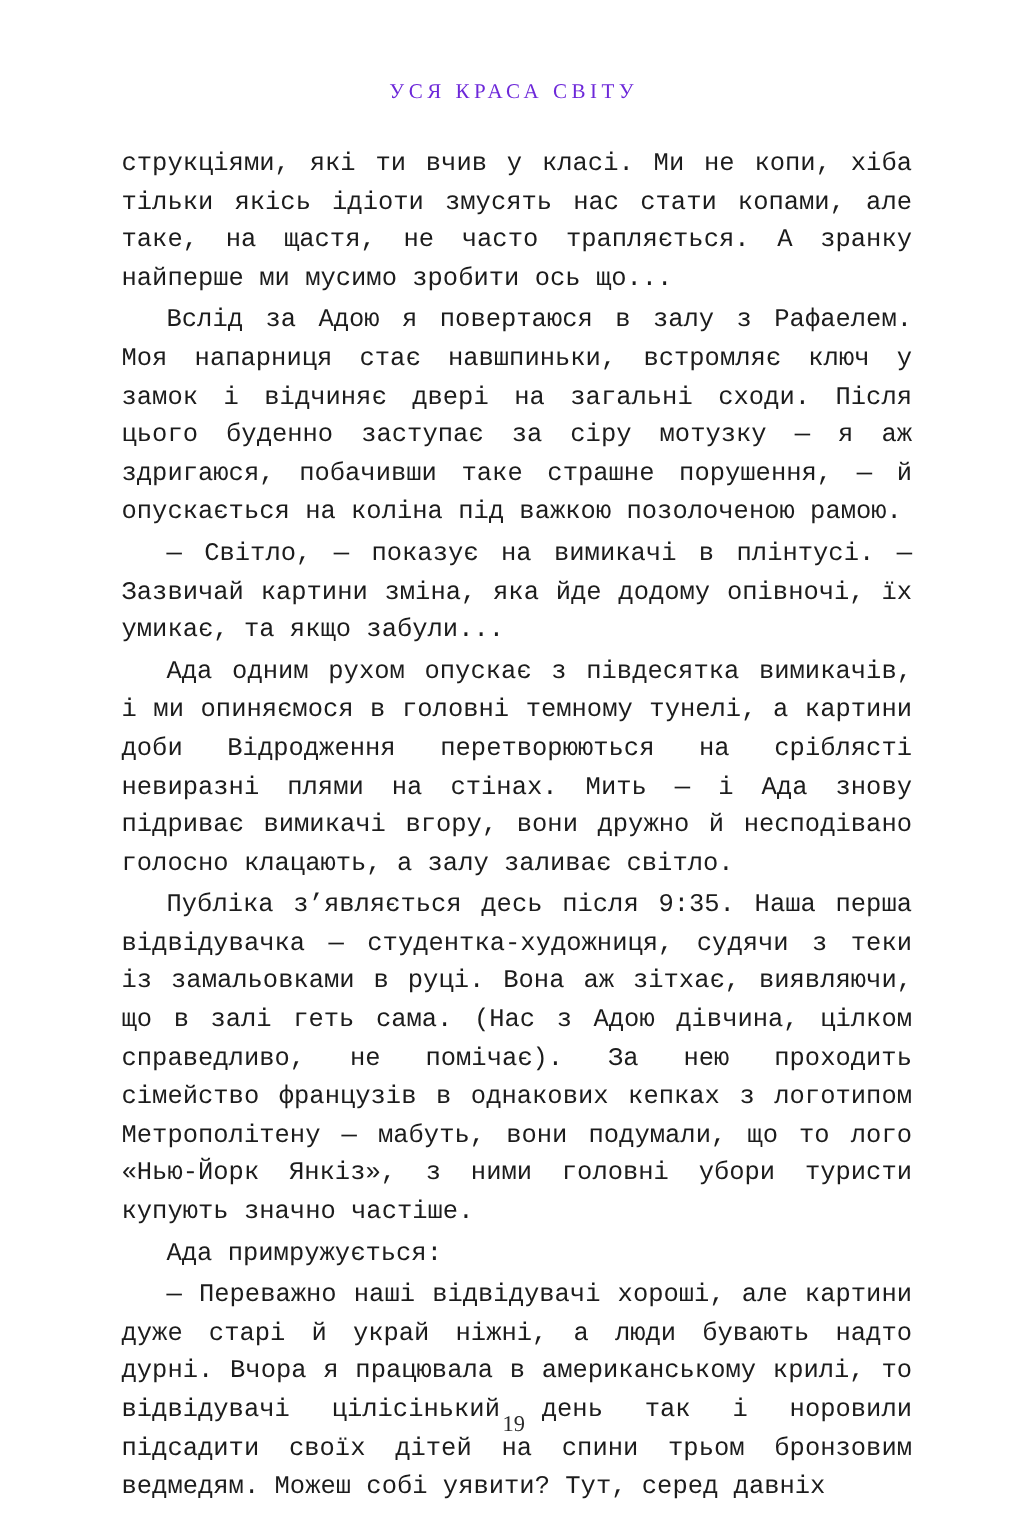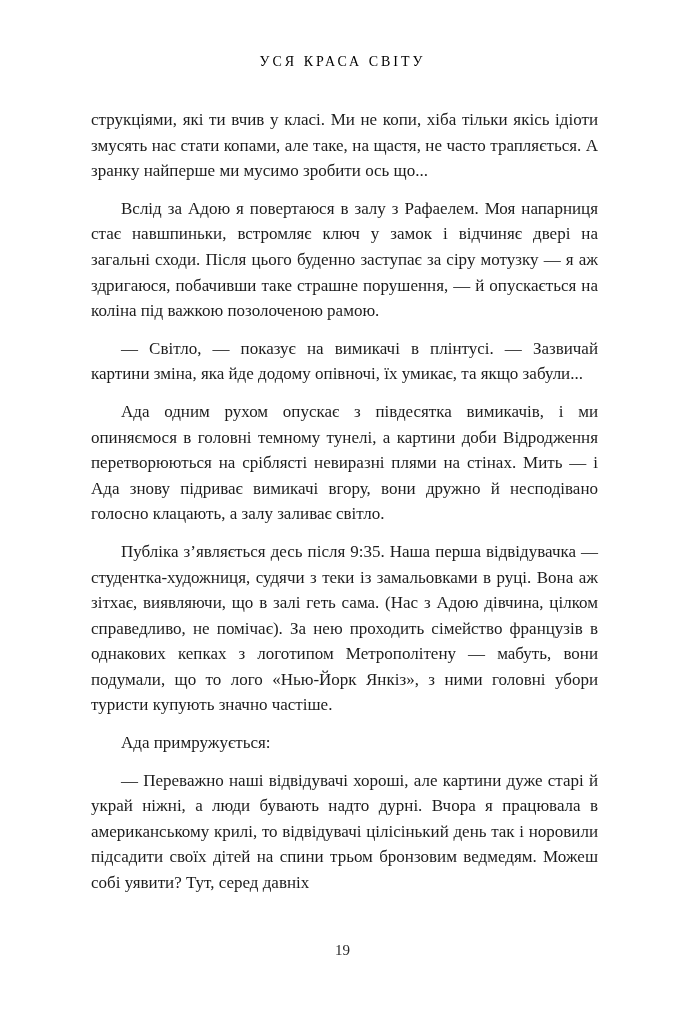--- a/index.html
+++ b/index.html
@@ -18,36 +18,37 @@
     overflow: hidden;
   }
   .running-head {
     position: absolute;
     top: 54px;
     left: 0;
     width: 100%;
     text-align: center;
     font-size: 14px;
     letter-spacing: 3px;
-    color: #000000;
+    color: #6d28d9;
   }
   .text-block {
     position: absolute;
     top: 95px;
     left: 79px;
     width: 531px;
     font-size: 17px;
     line-height: 25.6px;
     text-align: justify;
     color: #1c1c1c;
   }
   .text-block p {
-    margin: 12px;
+    margin: 2px;
     padding: 0;
     text-indent: 30px;
+    font-family: Liberation Mono, monospace;
   }
   .text-block p.no-indent {
     text-indent: 0;
   }
   .page-number {
     position: absolute;
     bottom: 64px;
     left: 0;
     width: 100%;
     text-align: center;

